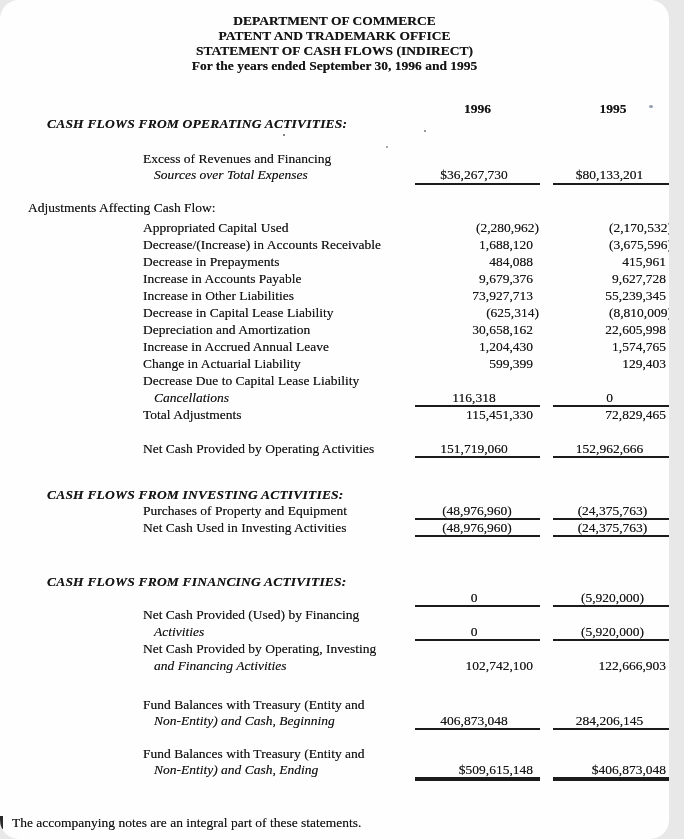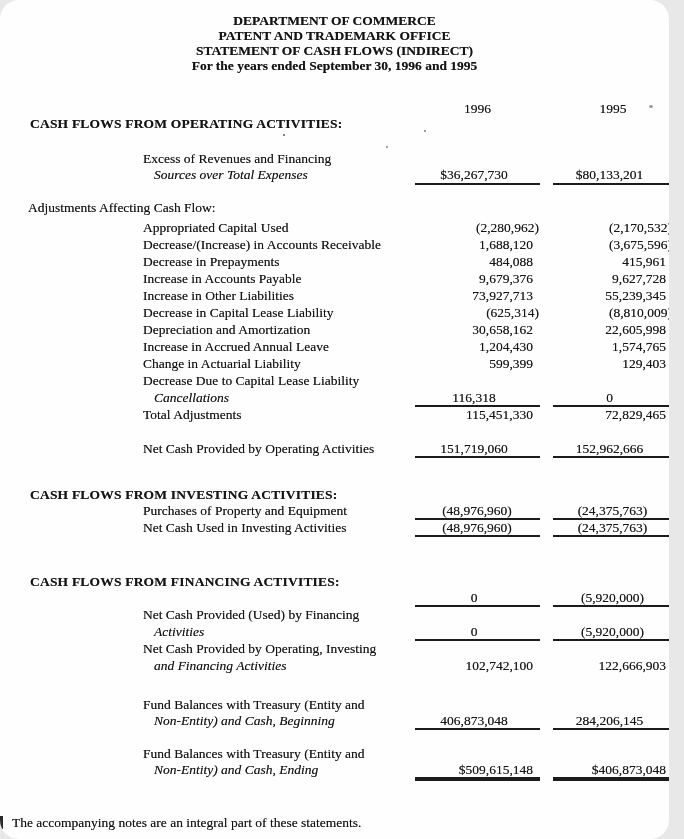--- a/index.html
+++ b/index.html
@@ -32,23 +32,23 @@
     text-align:right;
     padding-right:7px;
     line-height:15px;
     padding-top:1px;
     white-space:nowrap;
     position:relative;
   }
   .val.paren{ padding-right:1px; }
 
   .colhead{ height:15px; margin-top:27px; }
-  .colhead .val{ text-align:center; font-weight:normal; padding-right:0; }
-
-  .sect .lbl{ font-weight:bold; padding-left:30px; letter-spacing:.2px; }
+  .colhead .val{ text-align:center; font-weight:bold; padding-right:0; }
+
+  .sect .lbl{ font-weight:bold; padding-left:47px; letter-spacing:.2px;font-style:italic; }
   .flow .lbl{ padding-left:28px; }
   .i2 .lbl{ padding-left:143px; }
   .i3 .lbl{ padding-left:154px;font-style:italic; }
 
   .ru .val{ border-bottom:2px solid #1c1c1c;text-align:center; }
   .rd .val{ border-bottom:2px solid #1c1c1c; }
   .rd .val::after{
     content:"";
     position:absolute; left:0; right:0; bottom:-4px;
     border-bottom:2px solid #1c1c1c;

